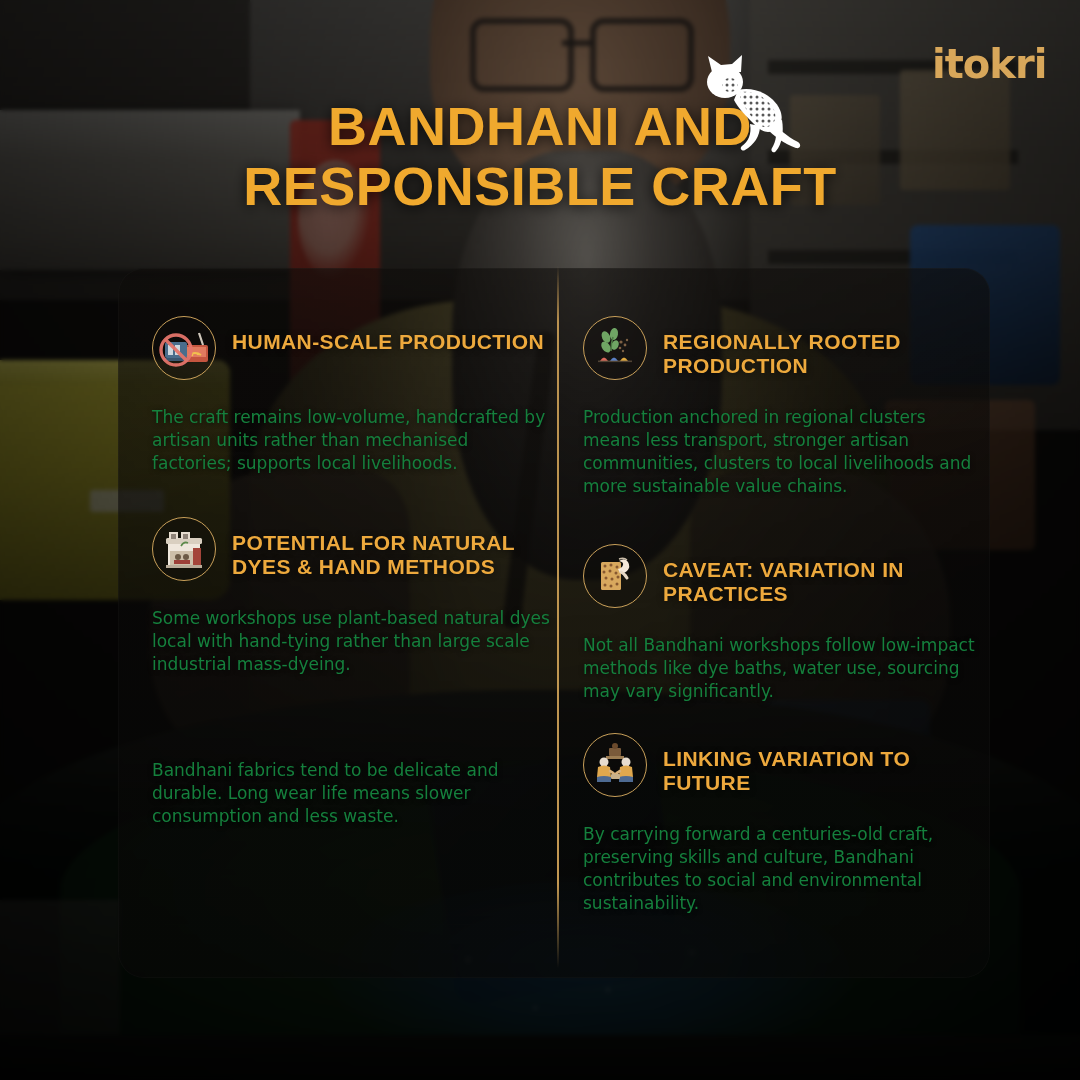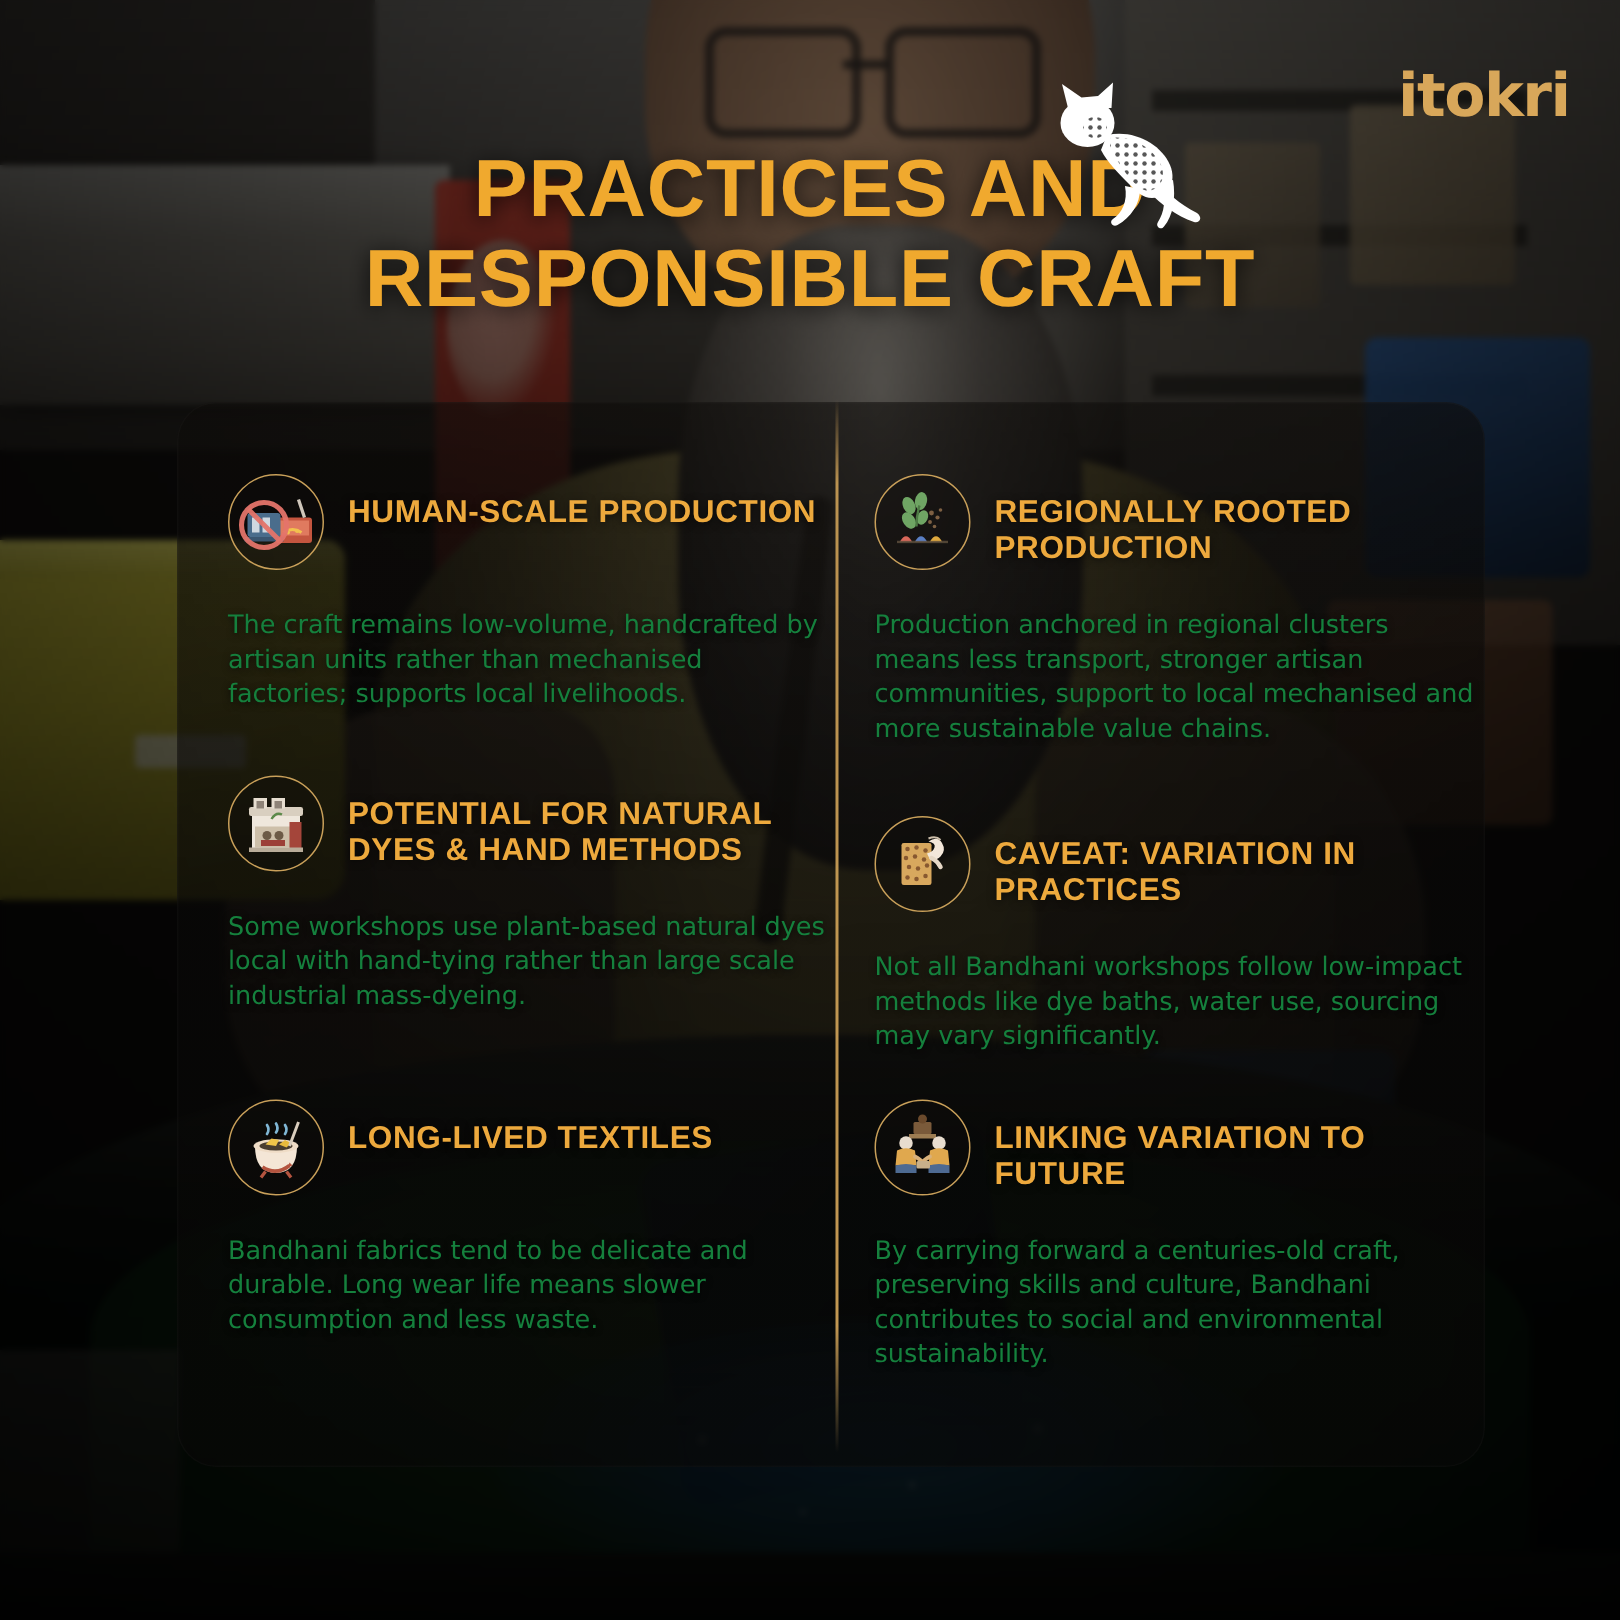--- a/index.html
+++ b/index.html
@@ -175,21 +175,21 @@
     <div class="bg-floor"></div>
     <div class="photo-blur"></div>
     <div class="photo-dim"></div>
   </div>
 
   <div class="logo">
     <div class="logo-text">itokri</div>
   </div>
 
   <div class="title">
-    <span>PRACTICES AND</span>
+    <span>BANDHANI AND</span>
     <span class="l2">RESPONSIBLE CRAFT</span>
   </div>
 
   <svg class="cat" viewBox="0 0 116 104">
     <defs>
       <pattern id="dots" width="6" height="6" patternUnits="userSpaceOnUse">
         <circle cx="3" cy="3" r="1.5" fill="#3a3a3a"></circle>
       </pattern>
     </defs>
     <g fill="#ffffff">
@@ -250,41 +250,20 @@
           <path d="M28 28 q3 -5 7 -3" stroke="#5c8a4a" stroke-width="1.6" fill="none"></path>
           <rect x="13" y="47" width="36" height="3" fill="#b9ac99"></rect>
         </svg>
       </div>
       <div class="card-title">POTENTIAL FOR NATURAL DYES &amp; HAND METHODS</div>
     </div>
     <div class="card-body">Some workshops use plant-based natural dyes local with hand-tying rather than large scale industrial mass-dyeing.</div>
   </div>
 
   <div class="card" style="left:152px;top:733px;">
-    <div class="card-head">
-      <div class="icon-ring">
-        <svg width="62" height="62" viewBox="0 0 62 62">
-          <path d="M17 30 q0 18 14 18 q14 0 14 -18 Z" fill="#f4e6d6"></path>
-          <ellipse cx="31" cy="30" rx="15" ry="4.5" fill="#efdcc6"></ellipse>
-          <ellipse cx="31" cy="30" rx="11" ry="3" fill="#4a3d30"></ellipse>
-          <path d="M24 29 l4 -4 l5 1 l-2 4 Z" fill="#f0c44a"></path>
-          <path d="M33 29 l4 -3 l4 2 l-3 3 Z" fill="#e8b93c"></path>
-          <path d="M40 30 L46 14" stroke="#d9cdbd" stroke-width="2"></path>
-          <g stroke="#7fb6d4" stroke-width="1.8" fill="none" stroke-linecap="round">
-            <path d="M25 22 q2 -3 0 -6"></path>
-              <path d="M31 21 q2 -3 0 -6"></path>
-              <path d="M37 22 q2 -3 0 -6"></path>
-          </g>
-          <path d="M22 44 q9 6 18 -1" stroke="#b4543f" stroke-width="2.4" fill="none"></path>
-          <path d="M40 41 l2 2 l-3 1 Z" fill="#b4543f"></path>
-          <path d="M24 47 l-3 4 M38 47 l3 4" stroke="#b4543f" stroke-width="2.2"></path>
-        </svg>
-      </div>
-      <div class="card-title">LONG-LIVED TEXTILES</div>
-    </div>
     <div class="card-body">Bandhani fabrics tend to be delicate and durable. Long wear life means slower consumption and less waste.</div>
   </div>
 
   <div class="card" style="left:583px;top:316px;">
     <div class="card-head">
       <div class="icon-ring">
         <svg width="62" height="62" viewBox="0 0 62 62">
           <g fill="#6fa564">
             <ellipse cx="22" cy="20" rx="4" ry="6" transform="rotate(-25 22 20)"></ellipse>
             <ellipse cx="30" cy="17" rx="4" ry="6" transform="rotate(10 30 17)"></ellipse>
@@ -300,21 +279,21 @@
             <circle cx="39" cy="34" r="1.2"></circle>
           </g>
           <path d="M16 44 q4 -7 8 0 Z" fill="#d9685a"></path>
           <path d="M26 44 q4 -7 8 0 Z" fill="#5a7fc4"></path>
           <path d="M36 44 q4 -7 8 0 Z" fill="#e0a93f"></path>
           <rect x="14" y="43.5" width="34" height="1.6" fill="#6b5a45" opacity=".7"></rect>
         </svg>
       </div>
       <div class="card-title">REGIONALLY ROOTED PRODUCTION</div>
     </div>
-    <div class="card-body">Production anchored in regional clusters means less transport, stronger artisan communities, support to local mechanised and more sustainable value chains.</div>
+    <div class="card-body">Production anchored in regional clusters means less transport, stronger artisan communities, clusters to local livelihoods and more sustainable value chains.</div>
   </div>
 
   <div class="card" style="left:583px;top:544px;">
     <div class="card-head">
       <div class="icon-ring">
         <svg width="62" height="62" viewBox="0 0 62 62">
           <rect x="17" y="17" width="20" height="28" rx="1.5" fill="#d8a85e"></rect>
           <g fill="#7a4a28" opacity=".85">
             <circle cx="21" cy="21" r="1.5"></circle>
               <circle cx="27" cy="20" r="1.5"></circle>

